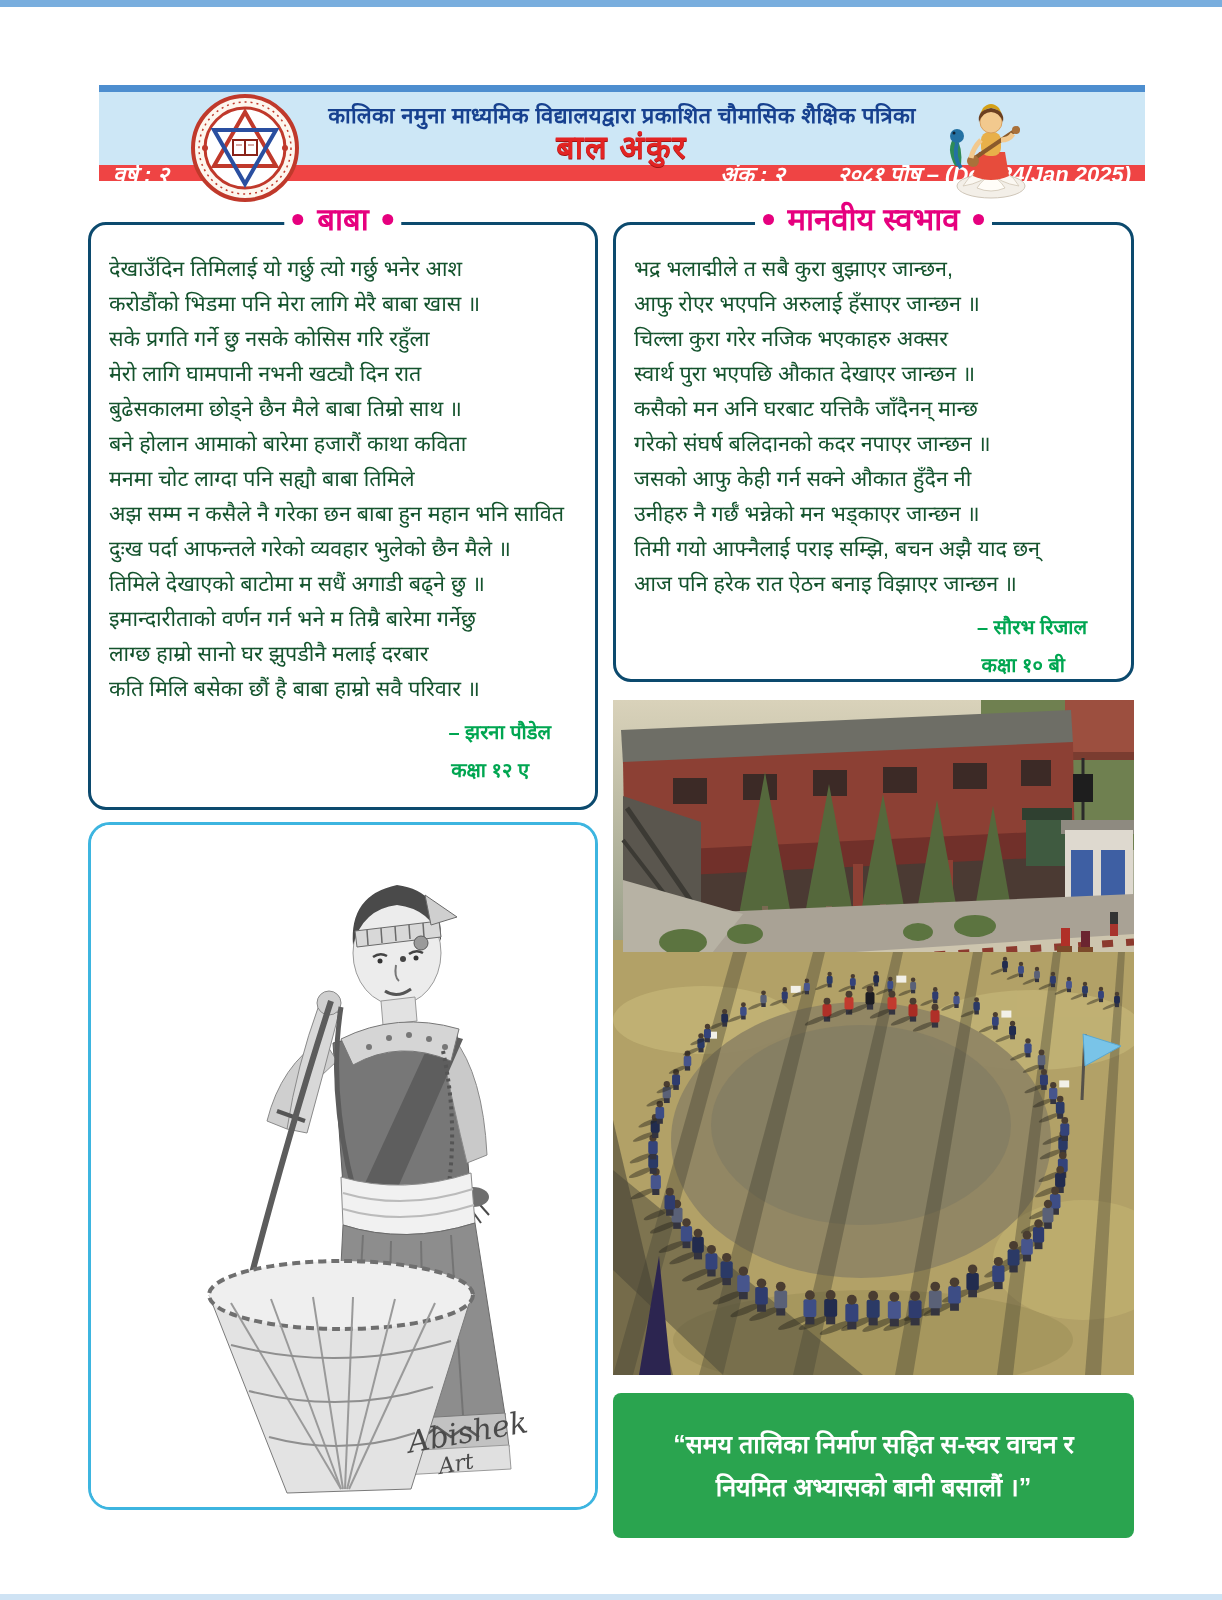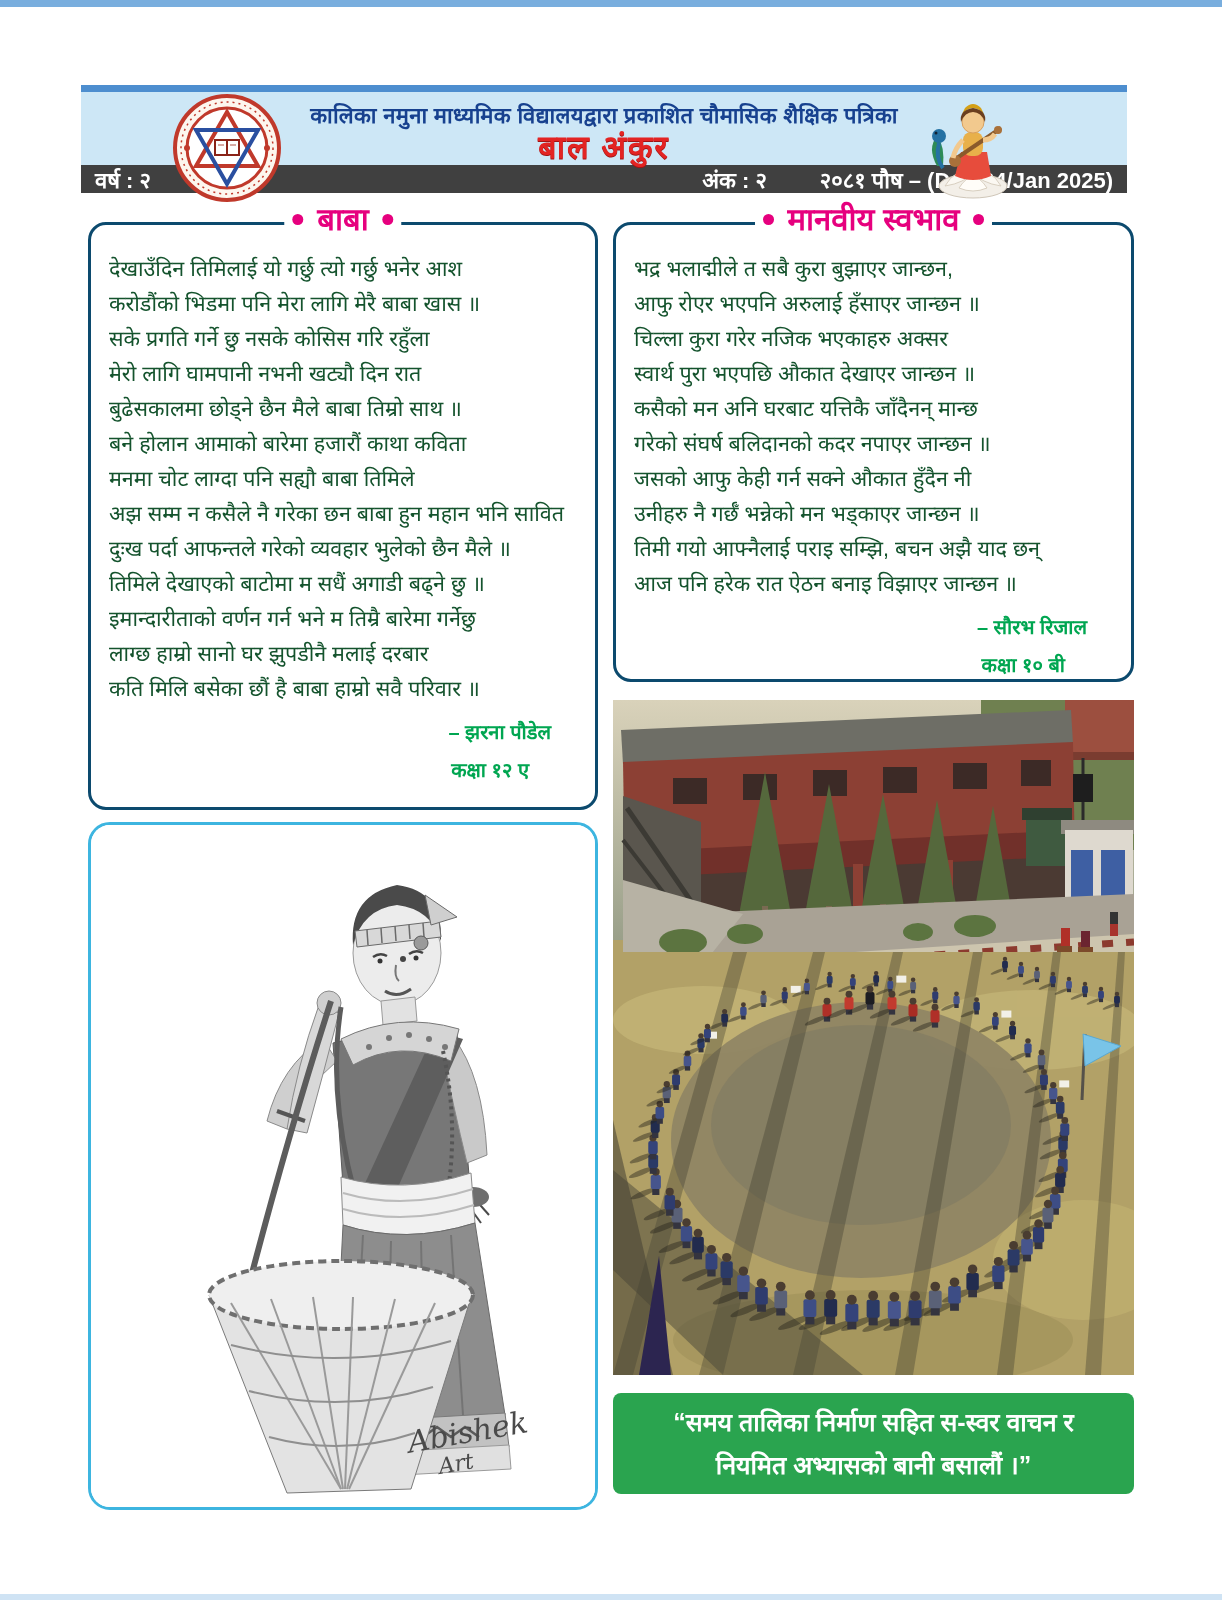--- a/index.html
+++ b/index.html
@@ -3,25 +3,25 @@
 <meta charset="utf-8">
 <style>
   html,body{margin:0;padding:0;}
   body{font-family:"Liberation Sans","DejaVu Sans",sans-serif;background:#ffffff;}
   .page{position:relative;width:1222px;height:1600px;background:#fff;overflow:hidden;}
 
   .top-strip{position:absolute;left:0;top:0;width:1222px;height:7px;background:#79aede;}
   .bottom-strip{position:absolute;left:0;bottom:0;width:1222px;height:6px;background:#cfe3f4;}
 
   
-  .header{position:absolute;left:81px;top:85px;width:1046px;}
+  .header{position:absolute;left:99px;top:85px;width:1046px;}
   .header-top{position:relative;height:73px;background:#cde7f6;border-top:7px solid #4d8ecf;text-align:center;}
   .publisher-line{padding-top:7px;font-size:22px;font-weight:bold;color:#17418f;letter-spacing:.3px;}
   .magazine-title{margin-top:2px;font-size:32px;font-weight:800;color:#e32423;line-height:1.0;letter-spacing:2px;text-shadow:0 1px 0 #a01414;}
-  .info-bar{height:28px;background:#404040;color:#fff;display:flex;align-items:center;font-weight:bold;font-size:22px;padding:0 14px;box-sizing:border-box;}
+  .info-bar{height:16px;background:#ef4444;color:#fff;display:flex;align-items:center;font-weight:bold;font-size:22px;padding:0 14px;box-sizing:border-box;font-style:italic;}
   .info-bar .l{width:33%;text-align:left;}
   .info-bar .c{width:33%;text-align:right;}
   .info-bar .r{width:34%;text-align:right;white-space:nowrap;}
   .logo-wrap{position:absolute;left:92px;top:2px;width:108px;height:108px;z-index:3;}
   .saraswati-wrap{position:absolute;right:112px;top:-4px;width:100px;height:112px;z-index:3;}
 
   
   .poem-box{position:absolute;border:3px solid #0c4a6e;border-radius:18px;background:#fff;box-sizing:border-box;overflow:visible;}
   #poem-left{left:88px;top:222px;width:510px;height:588px;}
   #poem-right{left:613px;top:222px;width:521px;height:460px;}
@@ -34,21 +34,21 @@
   .author-class{padding-right:48px;}
 
   
   #sketch-box{position:absolute;left:88px;top:822px;width:510px;height:688px;border:3px solid #3db5e0;border-radius:22px;background:#fff;box-sizing:border-box;overflow:hidden;}
   #sketch-box svg{display:block;}
 
   
   #photo{position:absolute;left:613px;top:700px;width:521px;height:675px;overflow:hidden;background:#b2a167;}
 
   
-  #banner{position:absolute;left:613px;top:1393px;width:521px;height:101px;background:#2aa44f;border-radius:8px;color:#fff;display:flex;align-items:center;justify-content:center;text-align:center;font-weight:bold;font-size:25px;line-height:1.7;padding:0 24px;box-sizing:border-box;}
+  #banner{position:absolute;left:613px;top:1393px;width:521px;height:145px;background:#2aa44f;border-radius:8px;color:#fff;display:flex;align-items:center;justify-content:center;text-align:center;font-weight:bold;font-size:25px;line-height:1.7;padding:0 24px;box-sizing:border-box;}
 </style>
 </head>
 <body>
 
 <div class="page">
   <div class="top-strip"></div>
 
   <div class="header">
     <div class="header-top">
       <div class="logo-wrap">

